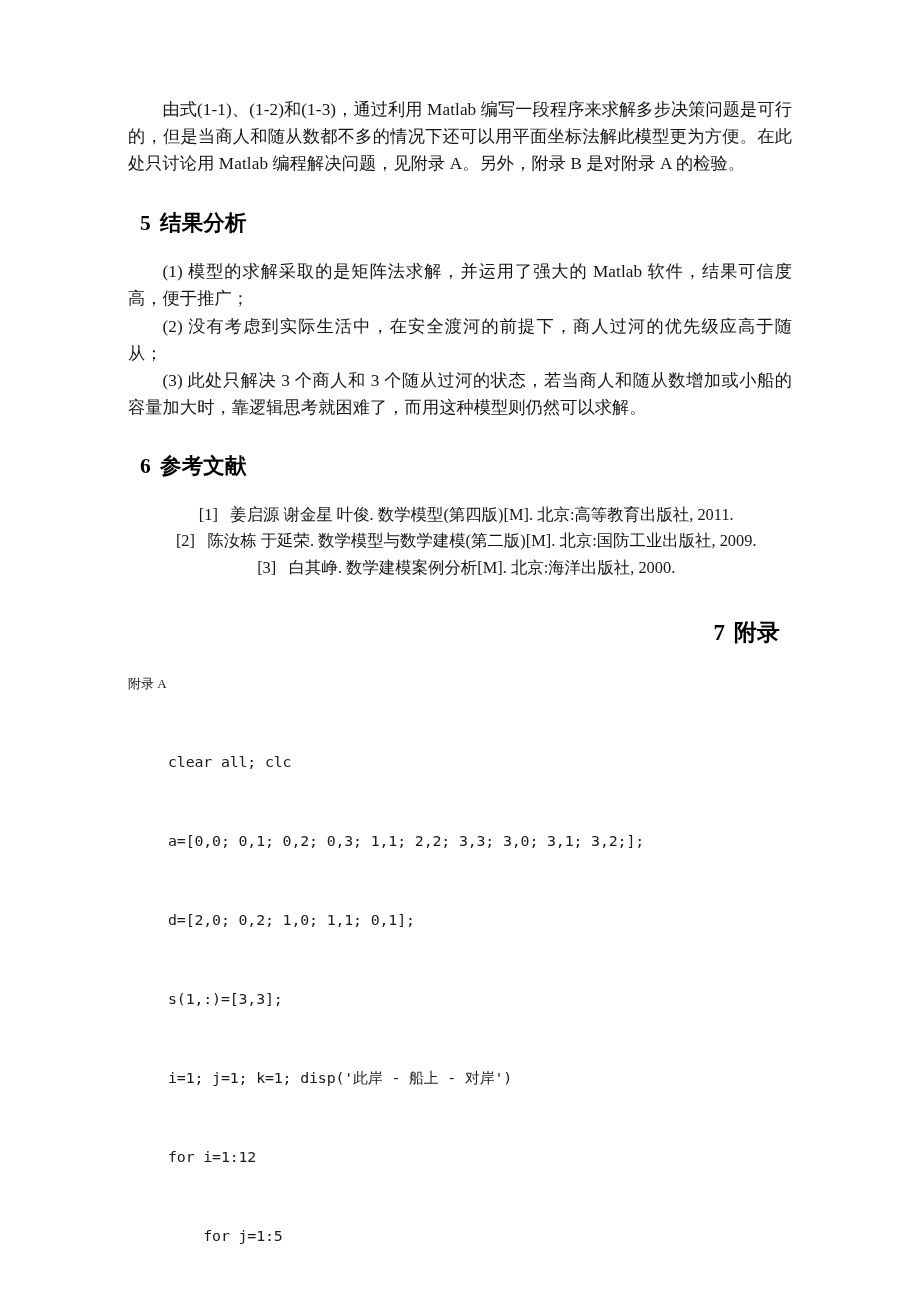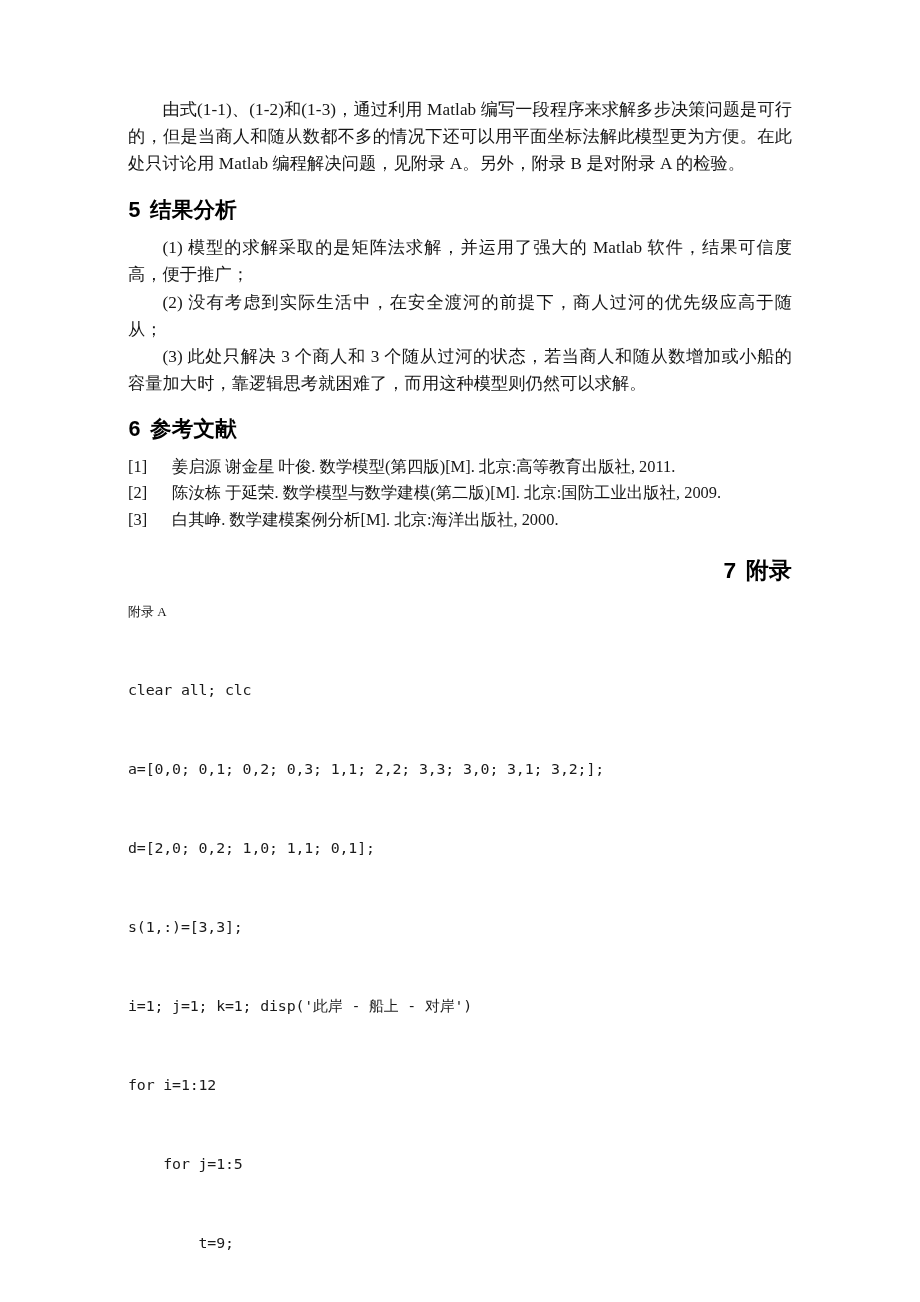--- a/index.html
+++ b/index.html
@@ -42,24 +42,24 @@
   }
   .para.indent {
     text-indent: 2em;
   }
   .para + .para {
     margin-top: 0;
   }
 
   
   .h-sec {
-    font-family: Liberation Mono, monospace;
+    font-family: Liberation Serif, serif;
     font-weight: bold;
     color: #000000;
-    margin: 0;
+    margin: 12px;
     line-height: 1.28;
     letter-spacing: 0.2px;
   }
   .h-sec.sz1 { font-size: 21.5px; }
   .h-sec.sz2 { font-size: 22.8px; text-align: right; }
   .h-sec .num {
     font-weight: bold;
     margin-right: 9px;
   }
 
@@ -73,21 +73,21 @@
     margin: 0;
     padding: 0;
     list-style: none;
   }
   .refitem {
     font-family: "Liberation Serif", "DejaVu Serif", serif;
     font-size: 16.4px;
     line-height: 26.6px;
     color: #161616;
     margin: 0;
-    text-align: left;
+    text-align: center;
   }
   .refitem .tag {
     display: inline-block;
     min-width: 44px;
   }
 
   
   .appendix-label {
     font-family: "Liberation Serif", "DejaVu Serif", serif;
     font-size: 13px;
@@ -102,20 +102,21 @@
     font-size: 14.9px;
     line-height: 26.3px;
     color: #1a1a1a;
     margin: 0;
     white-space: pre;
     letter-spacing: -0.15px;
   }
   .code-line {
     white-space: pre;
     min-height: 26.3px;
+    margin-left: 40px;
   }
 </style>
 </head>
 <body>
 
 <div class="page">
   <div class="content">
 
     <p class="para indent">由式(1-1)、(1-2)和(1-3)，通过利用 Matlab 编写一段程序来求解多步决策问题是可行的，但是当商人和随从数都不多的情况下还可以用平面坐标法解此模型更为方便。在此处只讨论用 Matlab 编程解决问题，见附录 A。另外，附录 B 是对附录 A 的检验。</p>
 

